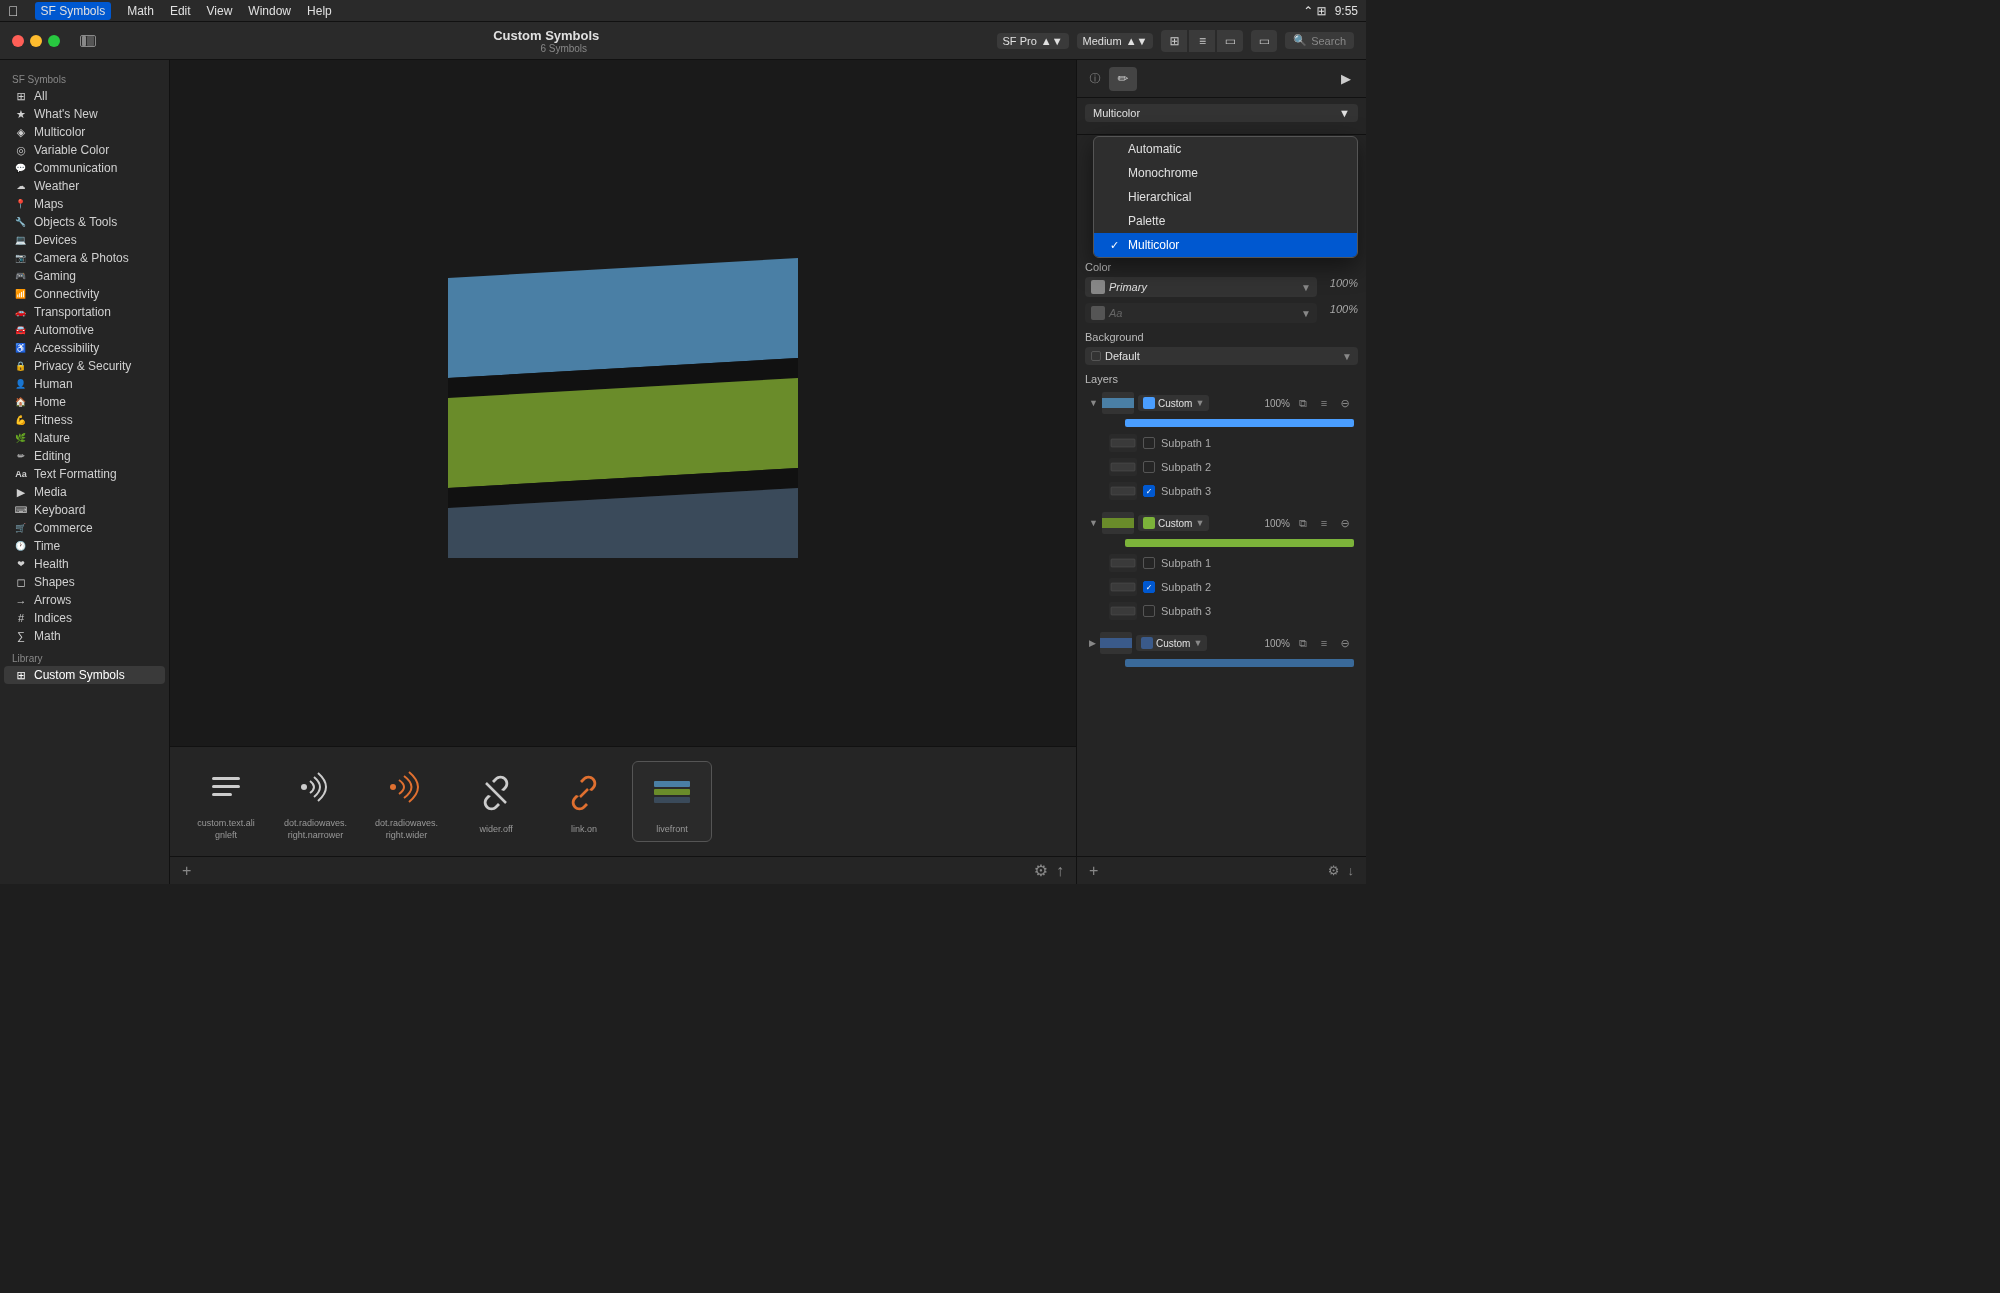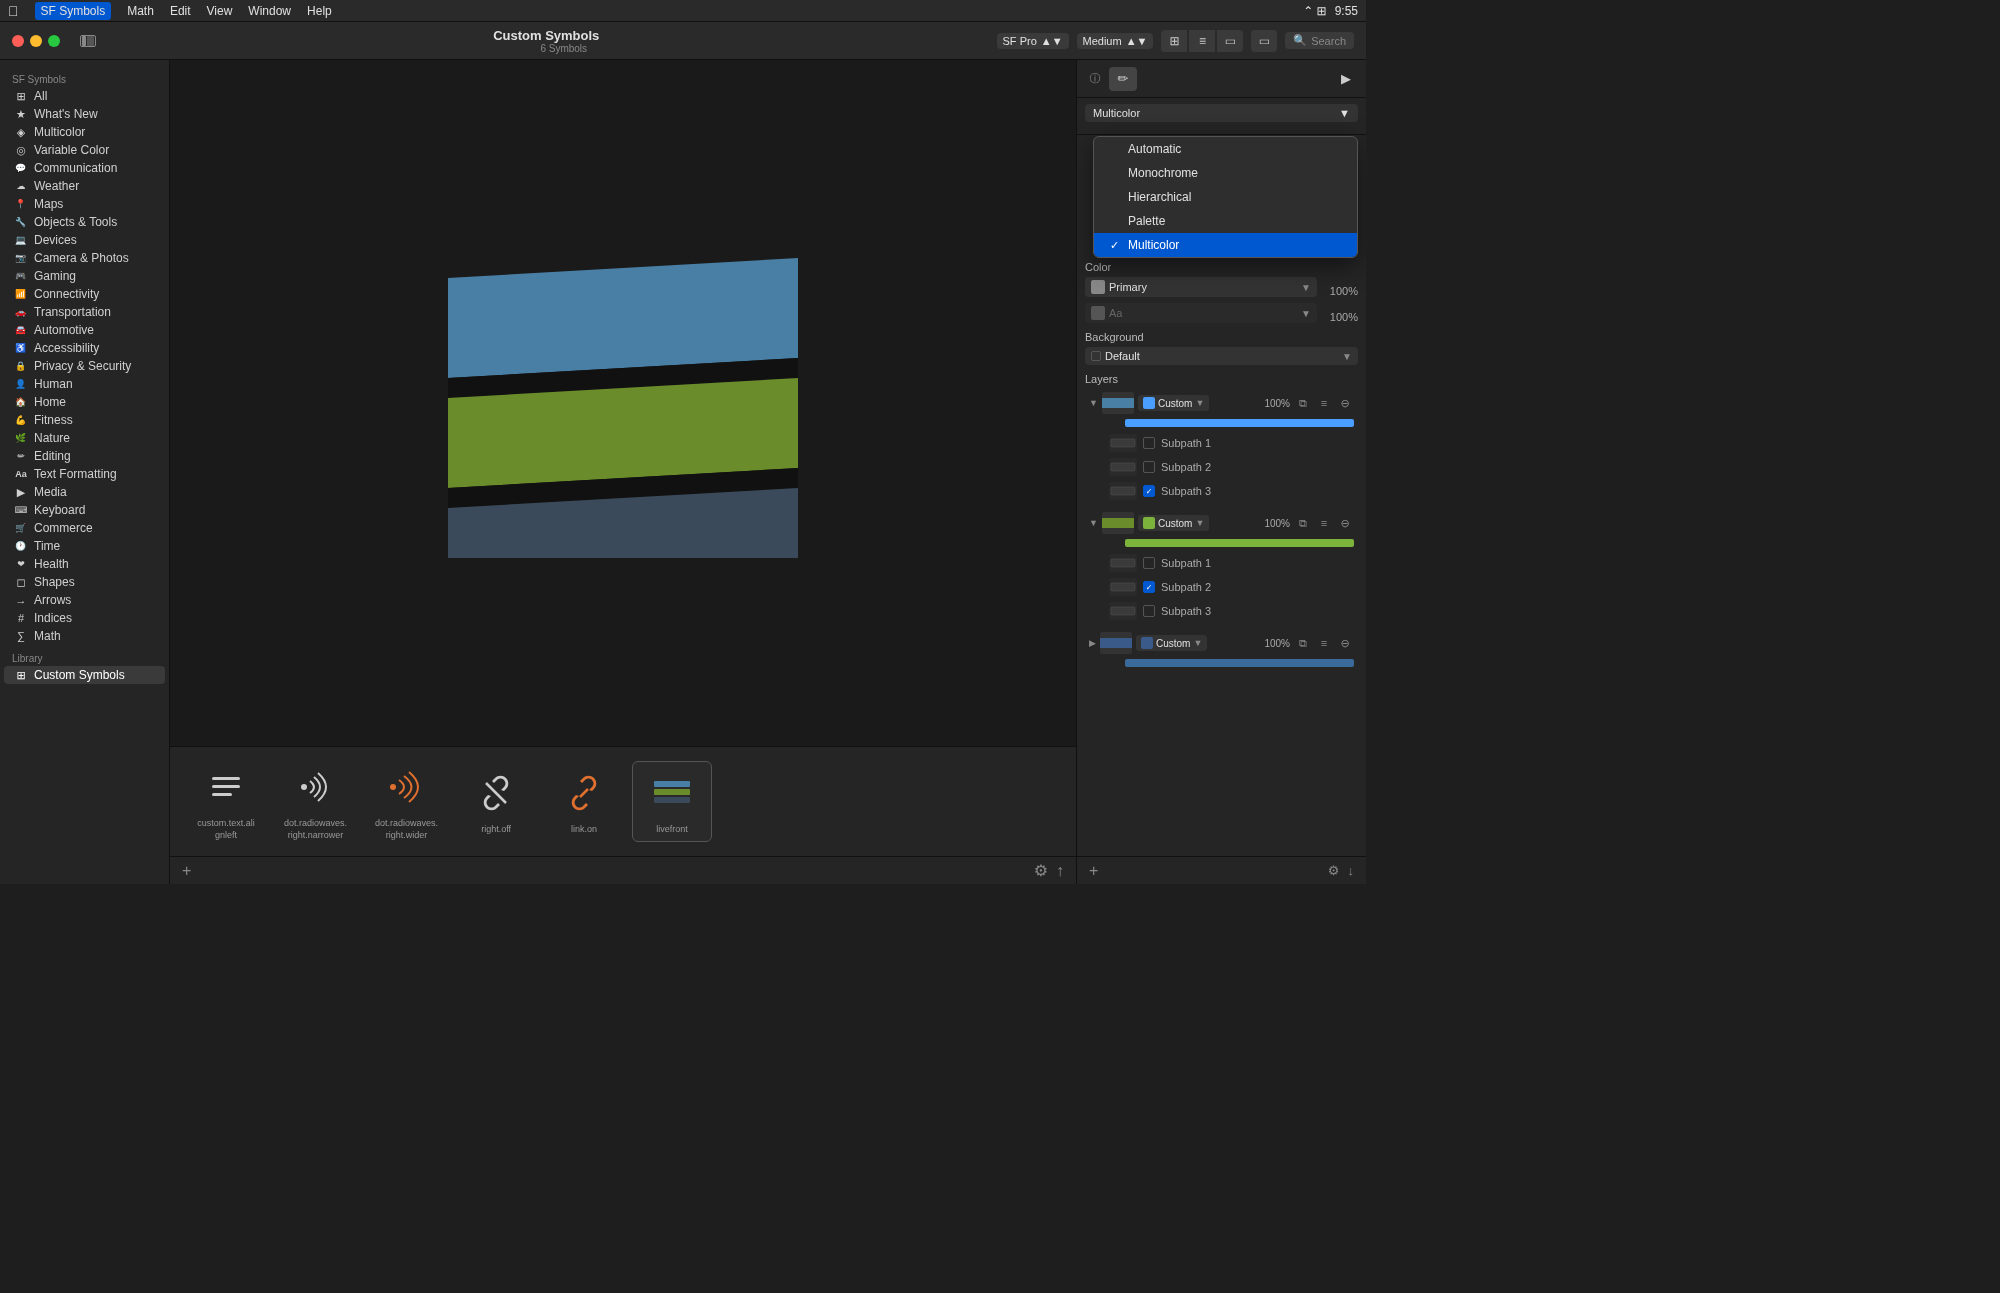--- a/index.html
+++ b/index.html
@@ -309,23 +309,24 @@
     .rp-section-label {
       font-size: 11px;
       color: #bbb;
       margin: 8px 0 4px;
       font-weight: 500;
     }
 
     
     .color-row {
       display: flex;
-      align-items: flex-end;
+      align-items: flex-start;
       gap: 6px;
       margin-bottom: 6px;
+      font-style: italic;
     }
     .color-picker-btn {
       display: flex;
       align-items: center;
       gap: 4px;
       background: #333;
       border-radius: 4px;
       padding: 3px 6px;
       font-size: 11px;
       cursor: pointer;
@@ -709,21 +710,21 @@
           <span class="symbol-label">dot.radiowaves.<br>right.wider</span>
         </div>
         <div class="symbol-item">
           <div class="symbol-icon-area">
             <svg width="36" height="36" viewBox="0 0 36 36">
               <path d="M10 20 L8 22 C5 25 5 30 8 33 C11 36 16 36 19 33 L22 30 L20 28 L17 31 C15 33 12 33 10 31 C8 29 8 26 10 24 L13 21 Z" fill="#ccc"></path>
               <path d="M26 16 L28 14 C31 11 31 6 28 3 C25 0 20 0 17 3 L14 6 L16 8 L19 5 C21 3 24 3 26 5 C28 7 28 10 26 12 L23 15 Z" fill="#ccc"></path>
               <line x1="8" y1="8" x2="28" y2="28" stroke="#ccc" stroke-width="2.5"></line>
             </svg>
           </div>
-          <span class="symbol-label">right.off</span>
+          <span class="symbol-label">wider.off</span>
         </div>
         <div class="symbol-item">
           <div class="symbol-icon-area">
             <svg width="36" height="36" viewBox="0 0 36 36">
               <path d="M10 20 L8 22 C5 25 5 30 8 33 C11 36 16 36 19 33 L22 30 L20 28 L17 31 C15 33 12 33 10 31 C8 29 8 26 10 24 L13 21 Z" fill="#e07030"></path>
               <path d="M26 16 L28 14 C31 11 31 6 28 3 C25 0 20 0 17 3 L14 6 L16 8 L19 5 C21 3 24 3 26 5 C28 7 28 10 26 12 L23 15 Z" fill="#e07030"></path>
               <line x1="14" y1="22" x2="22" y2="14" stroke="#e07030" stroke-width="2.5"></line>
             </svg>
           </div>
           <span class="symbol-label">link.on</span>

